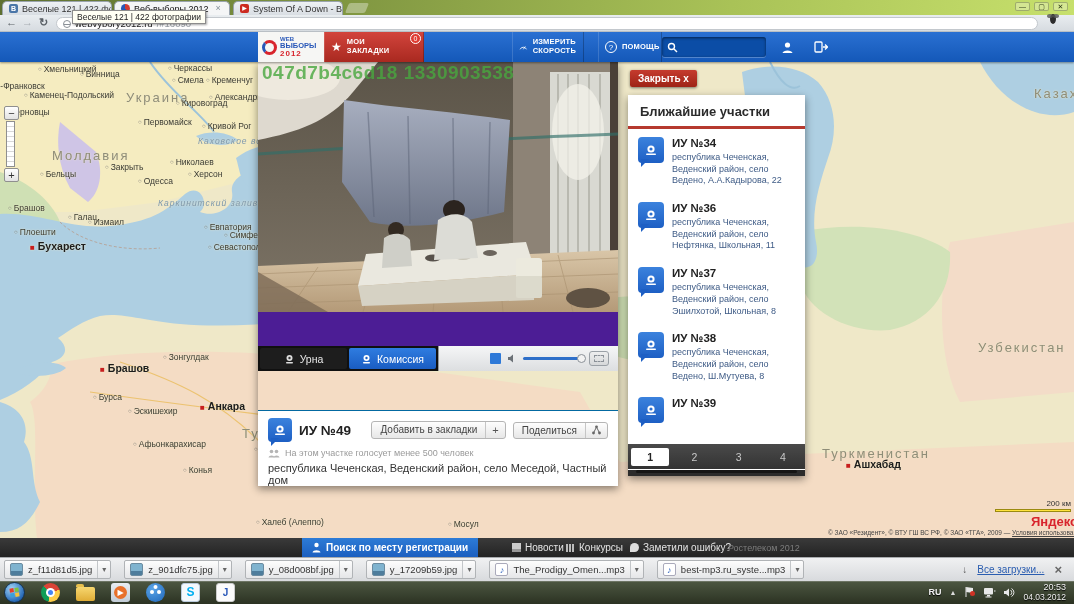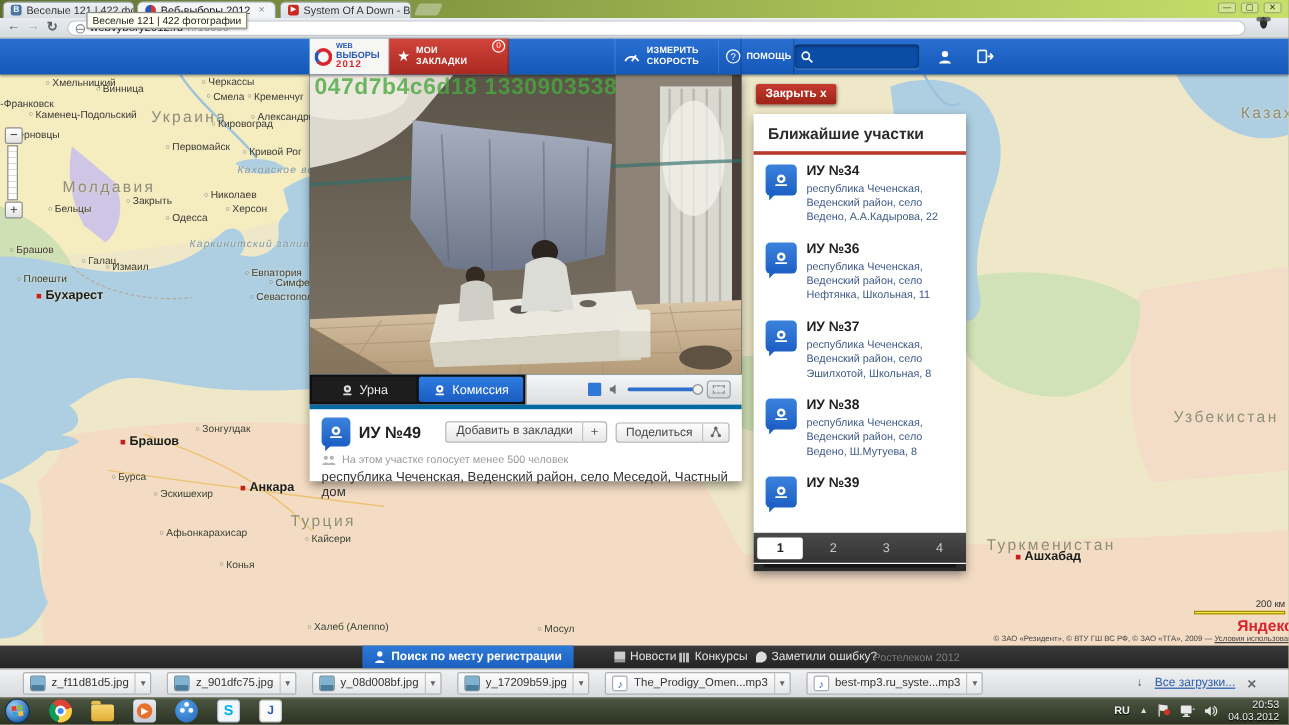--- a/index.html
+++ b/index.html
@@ -43,21 +43,21 @@
     color:#fff;border-right:1px solid rgba(0,0,0,.25);box-shadow:inset 1px 0 0 rgba(255,255,255,.15);}
   .hlabel{font-size:7.5px;font-weight:bold;line-height:1.15;letter-spacing:.2px;}
   .logo{position:absolute;left:258px;top:0;width:66px;height:30px;background:#f6f6f4;display:flex;align-items:center;gap:3px;padding:0 4px;}
   .swoosh{width:15px;height:15px;border:3px solid #d8242c;border-left-color:#2857b8;border-radius:50%;flex:0 0 auto;}
   .logotxt{line-height:1;}
   .logotxt .l1{font-size:6px;color:#2857b8;font-weight:bold;}
   .logotxt .l2{font-size:7.5px;color:#2857b8;font-weight:bold;}
   .logotxt .l3{font-size:8px;color:#d8242c;font-weight:bold;letter-spacing:1px;}
   .hb-book{left:324px;width:100px;background:linear-gradient(#d2443c,#a92920);}
   .hb-steps{left:424px;width:88px;}
-  .hb-speed{left:512px;width:106px;}
+  .hb-speed{left:512px;width:72px;}
   .hb-help{left:598px;width:64px;}
   .star{color:#fff;font-size:12px;}
   .badge{position:absolute;left:410px;top:1px;width:11px;height:11px;border-radius:50%;background:#e03c32;
     border:1px solid #fff;color:#fff;font-size:7px;text-align:center;line-height:10px;z-index:21;}
   .qmark{width:12px;height:12px;border:1px solid #fff;border-radius:50%;font-size:8px;text-align:center;line-height:11px;flex:0 0 auto;}
   .hsearch{position:absolute;left:662px;top:5px;width:104px;height:20px;background:#0b4da6;border-radius:3px;
     box-shadow:inset 0 1px 3px rgba(0,0,0,.55),0 1px 0 rgba(255,255,255,.25);display:flex;align-items:center;padding:0 5px;}
   .hicon{position:absolute;top:0;height:30px;display:flex;align-items:center;justify-content:center;color:#fff;}
   .hi-user{left:772px;width:30px;}
   .hi-exit{left:806px;width:30px;}
@@ -78,34 +78,34 @@
     background:repeating-linear-gradient(#fff 0 4px,#d9d9d9 4px 5px);}
   .mapscale{position:absolute;left:995px;top:437px;width:76px;}
   .mapscale .txt{font-size:8px;color:#333;text-align:right;}
   .mapscale .bar{height:3px;background:#ffe33e;border:1px solid #9a8a10;margin-top:1px;}
   .ylogo{position:absolute;left:1031px;top:452px;font-size:13px;font-weight:bold;color:#d8242c;}
   .attrib{position:absolute;left:828px;top:467px;font-size:6.5px;color:#444;white-space:nowrap;}
   .attrib a{color:#444;text-decoration:underline;}
 
   
   .videopanel{position:absolute;left:258px;top:62px;width:360px;z-index:10;box-shadow:0 3px 8px rgba(0,0,0,.45);}
-  .video{position:relative;width:360px;height:250px;background:#0c4a6e;overflow:hidden;}
+  .video{position:relative;width:360px;height:284px;background:#4c1d95;overflow:hidden;}
   .vcode{position:absolute;left:4px;top:0px;font-size:19px;font-weight:bold;color:#49a83f;opacity:.8;letter-spacing:.5px;}
   .vctrl{display:flex;height:25px;}
   .vtabs{width:180px;background:#101010;display:flex;align-items:stretch;padding:2px 2px;gap:2px;}
   .vtab{flex:1;display:flex;align-items:center;justify-content:center;gap:5px;color:#e8e8e8;
     font-size:10.5px;background:#1d1d1d;border-radius:2px;}
   .vtab.active{background:linear-gradient(#2f7ce0,#1a5dc2);color:#fff;}
   .vbar{flex:1;background:linear-gradient(#f5f6f7,#dcdee0);display:flex;align-items:center;padding:0 9px;gap:7px;border-left:1px solid #999;}
   .stopbtn{width:11px;height:11px;background:#2e79d8;border-radius:1px;margin-left:42px;}
   .vol{flex:1;height:3px;background:#2e6fc9;border-radius:2px;position:relative;max-width:64px;}
   .volknob{position:absolute;right:-4px;top:-3px;width:9px;height:9px;background:#f2f2f2;border:1px solid #8a9097;border-radius:50%;}
   .fsbtn{width:20px;height:15px;border:1px solid #9aa0a6;border-radius:3px;background:linear-gradient(#eee,#d6d8da);position:relative;}
   .fsbtn:before{content:"";position:absolute;left:4px;top:3px;right:4px;bottom:3px;border:1px dashed #8a9097;}
-  .vinfo{background:#fff;padding:7px 10px 6px;height:64px;border-top:4px solid #0369a1;}
+  .vinfo{background:#fff;padding:7px 10px 6px;height:76px;border-top:1px solid #0369a1;margin-top:39px;}
   .vinfo .row1{display:flex;align-items:center;gap:7px;}
   .pin{width:24px;height:24px;border-radius:4px;background:linear-gradient(#3b82dd,#1d5fc4);
     display:flex;align-items:center;justify-content:center;flex:0 0 auto;position:relative;}
   .pin:after{content:"";position:absolute;left:3px;bottom:-4px;border:4px solid transparent;border-top-color:#1d5fc4;border-left-color:#1d5fc4;}
   .vtitle{font-size:13.5px;font-weight:bold;color:#222;flex:1;}
   .btngrp{display:flex;border:1px solid #b5b5b5;border-radius:3px;background:linear-gradient(#fdfdfd,#e7e7e7);overflow:hidden;}
   .btngrp .seg{padding:2px 8px;font-size:10px;color:#444;}
   .btngrp .segicon{border-left:1px solid #c5c5c5;padding:2px 6px;font-size:11px;color:#555;display:flex;align-items:center;}
   .voters{display:flex;align-items:center;gap:5px;margin-top:6px;font-size:9px;color:#9a9a9a;}
   .addrline{margin-top:4px;font-size:11px;color:#333;}
@@ -133,21 +133,21 @@
   .f-link{position:absolute;top:0;height:19px;display:flex;align-items:center;gap:4px;color:#e3e3e3;font-size:10px;}
   .f-news{left:512px;} .f-cont{left:566px;} .f-err{left:630px;}
   .f-copy{position:absolute;left:728px;top:0;height:19px;display:flex;align-items:center;color:#7d7d7d;font-size:9px;}
   .f-ic{width:9px;height:9px;background:#bbb;display:inline-block;}
   .f-ic.doc{background:linear-gradient(#ccc 70%,#999 0);}
   .f-ic.bars{background:linear-gradient(90deg,#bbb 0 2px,transparent 0 3px,#bbb 0 5px,transparent 0 6px,#bbb 0 8px,transparent 0);height:8px;}
   .f-ic.bub{border-radius:50% 50% 50% 0;background:#ddd;}
 
   
   .shelf{position:absolute;left:0;top:557px;width:1074px;height:24px;z-index:16;
-    background:linear-gradient(#f0f1f2,#d8dadd);border-top:1px solid #a9acaf;display:flex;align-items:center;padding:0 19px;gap:13px;}
+    background:linear-gradient(#f0f1f2,#d8dadd);border-top:1px solid #a9acaf;display:flex;align-items:center;padding:0 4px;gap:13px;}
   .dl-btn{display:flex;align-items:center;height:19px;background:linear-gradient(#fdfdfd,#e5e6e8);
     border:1px solid #b0b3b6;border-radius:2px;padding:0 0 0 5px;gap:5px;}
   .dl-ic{width:13px;height:13px;flex:0 0 auto;border-radius:2px;}
   .dl-ic.image{background:linear-gradient(#7fb3cf 60%,#4e7d9c 0);border:1px solid #6a8ba0;}
   .dl-ic.audio{background:#fff;border:1px solid #aab;color:#3a6bc0;font-size:9px;text-align:center;line-height:12px;}
   .dl-name{font-size:9.5px;color:#333;white-space:nowrap;}
   .dl-arrow{border-left:1px solid #c3c6c9;padding:0 4px;font-size:8px;color:#666;align-self:stretch;display:flex;align-items:center;}
   .shelf-right{margin-left:auto;display:flex;align-items:center;gap:10px;padding-right:8px;}
   .alldl{font-size:10px;color:#2a5db0;text-decoration:underline;}
   .dlarrow{font-size:10px;font-weight:bold;color:#555;}

